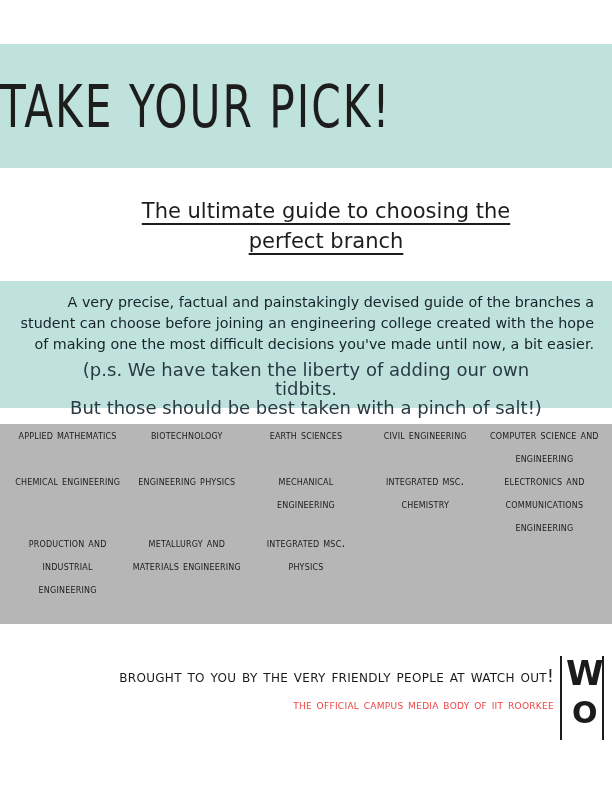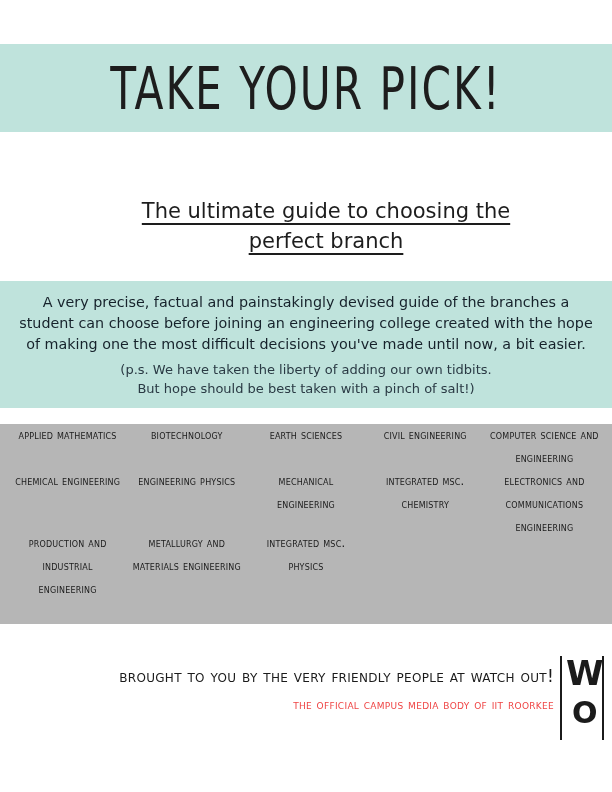--- a/index.html
+++ b/index.html
@@ -14,25 +14,24 @@
     font-family: "Liberation Sans", sans-serif;
     overflow: hidden;
   }
 
   
   .title-band {
     position: absolute;
     left: 0;
     top: 44px;
     width: 612px;
-    height: 88px;
+    height: 124px;
     background: #bfe3dc;
     display: flex;
     align-items: center;
-    justify-content: center;
   }
   .title-text {
     font-family: "DejaVu Sans", sans-serif;
     font-size: 47px;
     letter-spacing: 2px;
     color: #1d1d1d;
     font-weight: 400;
     text-align: center;
     font-stretch: condensed;
     transform: scaleY(1.25);
@@ -67,34 +66,34 @@
     top: 281px;
     width: 612px;
     height: 127px;
     background: #bfe3dc;
   }
   .desc-main {
     position: absolute;
     left: 18px;
     top: 11px;
     width: 576px;
-    text-align: center;
+    text-align: right;
     font-family: "DejaVu Sans", sans-serif;
     font-size: 14.3px;
     line-height: 21px;
     color: #16222b;
   }
   .desc-sub {
     position: absolute;
     left: 56px;
     top: 79px;
     width: 500px;
     text-align: center;
     font-family: "DejaVu Sans", sans-serif;
-    font-size: 13px;
+    font-size: 18px;
     line-height: 19px;
     color: #2a3a44;
   }
 
   
   .grid-band {
     position: absolute;
     left: 0;
     top: 424px;
     width: 612px;
@@ -194,21 +193,21 @@
 </div>
 
 <div class="subtitle-wrap">
   <div class="subtitle">The ultimate guide to choosing the perfect branch</div>
 </div>
 
 <div class="desc-band">
   <div class="desc-main">A very precise, factual and painstakingly devised guide of the branches a student can choose before joining an engineering college created with the hope of making one the most difficult decisions you've made until now, a bit easier.</div>
   <div class="desc-sub">
     <div>(p.s. We have taken the liberty of adding our own tidbits.</div>
-    <div>But hope should be best taken with a pinch of salt!)</div>
+    <div>But those should be best taken with a pinch of salt!)</div>
   </div>
 </div>
 
 <div class="grid-band">
   <div class="grid">
     <div class="cell row1">Applied Mathematics</div>
     <div class="cell row1">Biotechnology</div>
     <div class="cell row1">Earth Sciences</div>
     <div class="cell row1">Civil Engineering</div>
 

